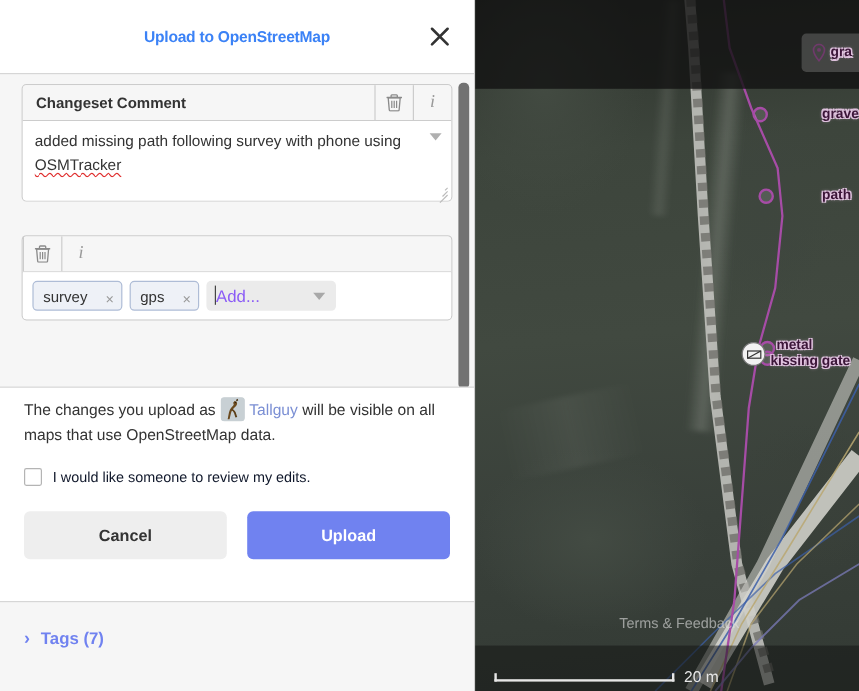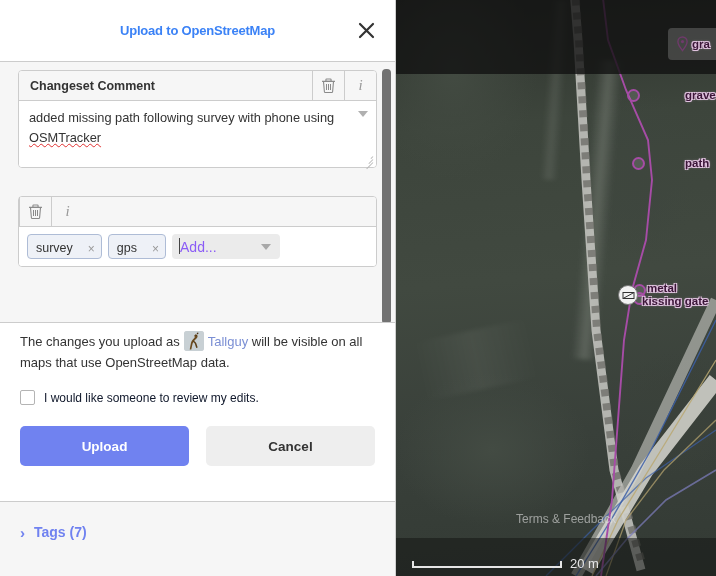--- a/index.html
+++ b/index.html
@@ -581,22 +581,22 @@
               <path d="M12.6 2.4 l1.4 -1.1 l0.5 1.3 l-1.2 0.9 z" fill="#4a3112"></path>
               <circle cx="12.1" cy="4.4" r="0.45" fill="#16100a"></circle>
             </svg></span><span class="user-link">Tallguy</span> <span>will be visible on all maps that use OpenStreetMap data.</span></div>
 
       <div class="review-row">
         <div class="checkbox"></div>
         <div class="review-label">I would like someone to review my edits.</div>
       </div>
 
       <div class="btn-row">
+        <div class="btn btn-cancel">Cancel</div>
         <div class="btn btn-upload">Upload</div>
-        <div class="btn btn-cancel">Cancel</div>
       </div>
     </div>
 
     <div class="tags-footer">
       <div class="tags-toggle">
         <span class="tags-chevron">›</span>
         <span class="tags-label">Tags (7)</span>
       </div>
     </div>
   </div>

